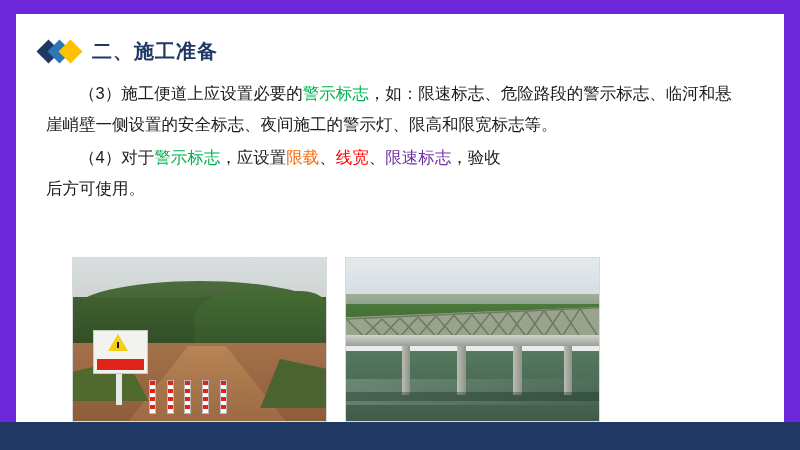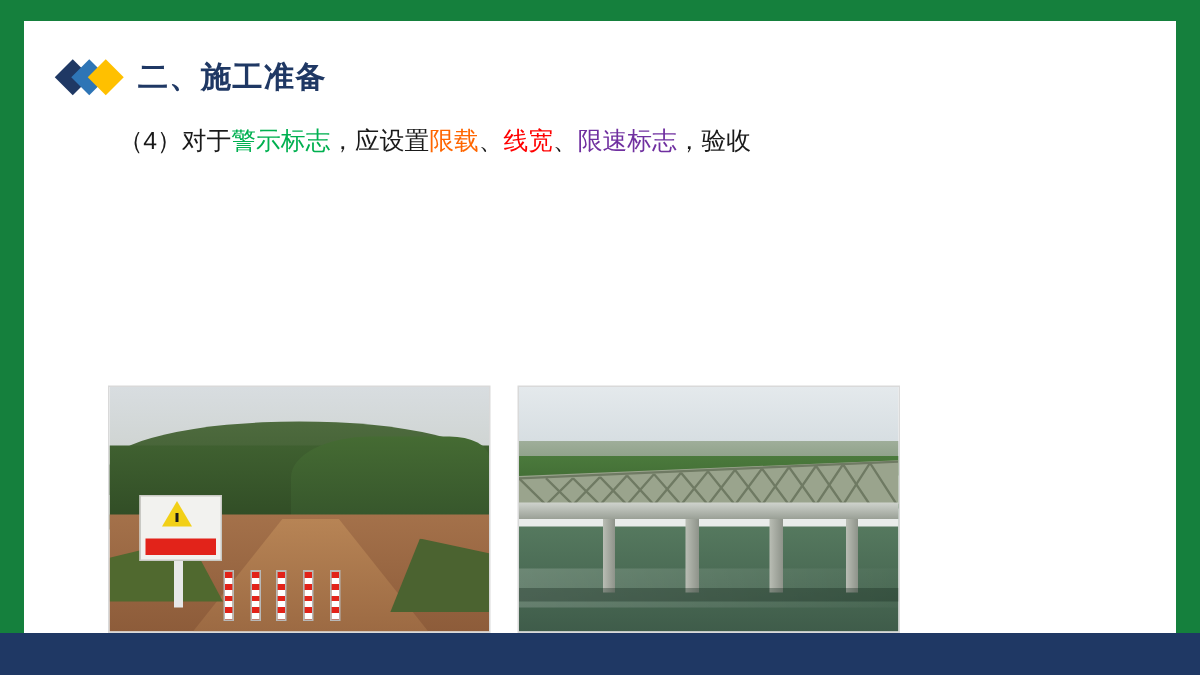--- a/index.html
+++ b/index.html
@@ -9,21 +9,21 @@
   body {
     width: 800px;
     height: 450px;
     overflow: hidden;
     font-family: "Liberation Sans", sans-serif;
   }
   #slide {
     position: relative;
     width: 800px;
     height: 450px;
-    background: #15803d;
+    background: #6d28d9;
     overflow: hidden;
   }
   
   #panel {
     position: absolute;
     left: 16px;
     top: 14px;
     width: 768px;
     height: 408px;
     background: #ffffff;
@@ -228,23 +228,26 @@
       <div class="diamond-group">
         <div class="diamond d1"></div>
         <div class="diamond d2"></div>
         <div class="diamond d3"></div>
       </div>
       <div class="title-text">二、施工准备</div>
     </div>
 
     <div id="body-text">
 
-
       <p class="para">
-        <span class="indent"></span><span>（4）</span><span>对于</span><span class="hl-green">警示标志</span><span>，应设置</span><span class="hl-orange">限载</span><span>、</span><span class="hl-red">线宽</span><span>、</span><span class="hl-purple">限速标志</span><span>，验收</span><br>
+        <span class="indent"></span><span>（3）</span><span>施工便道上应设置必要的</span><span class="hl-green">警示标志</span><span>，如：限速标志、危险路段的警示标志、临河和悬崖峭壁一侧设置的安全标志、夜间施工的警示灯、限高和限宽标志等。</span>
+      </p>
+
+      <p class="para">
+        <span class="indent"></span><span>（4）</span><span>对于</span><span class="hl-green">警示标志</span><span>，应设置</span><span class="hl-orange">限载</span><span>、</span><span class="hl-red">线宽</span><span>、</span><span class="hl-purple">限速标志</span><span>，验收</span><br><span>后方可使用。</span>
       </p>
 
     </div>
 
     <div class="photo" id="photo-left">
       <div class="lp-sky"></div>
       <div class="lp-hill"></div>
       <div class="lp-trees"></div>
       <div class="lp-trees2"></div>
       <div class="lp-ground"></div>

